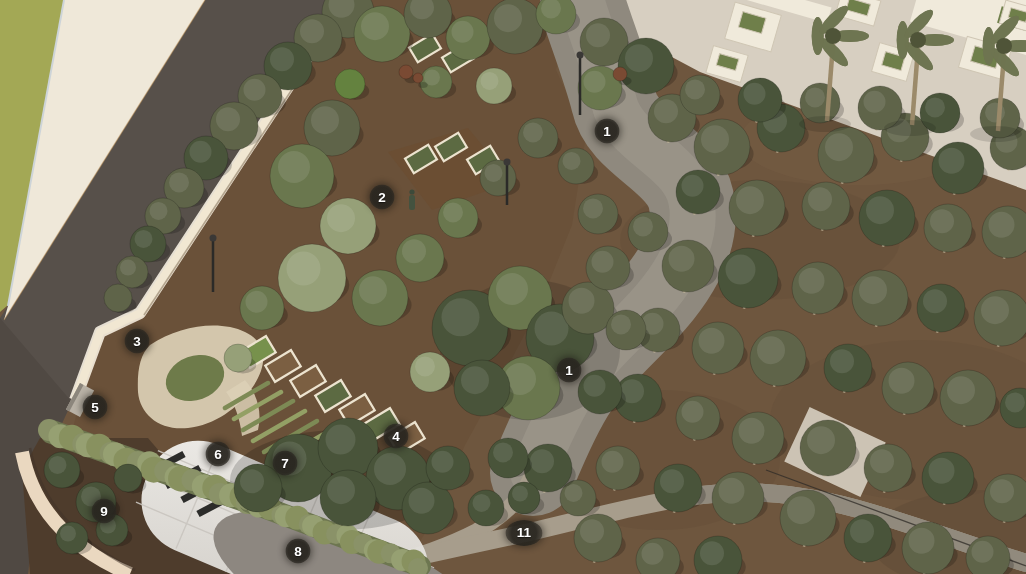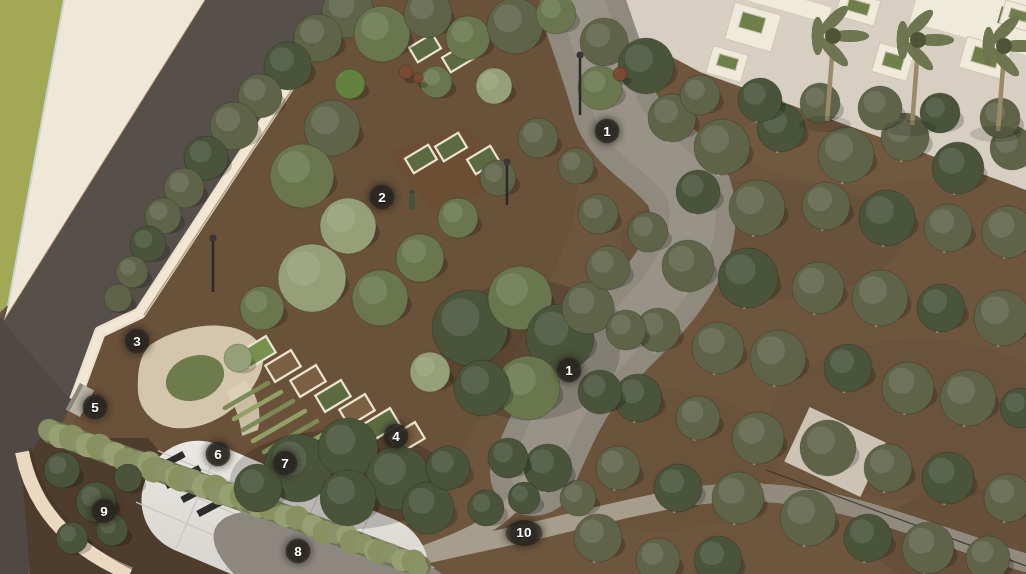--- a/index.html
+++ b/index.html
@@ -692,16 +692,16 @@
 <div id="markers-layer">
       <div class="marker" title="1" style="left: 607px; top: 131px; background: radial-gradient(circle, rgba(40, 37, 31, 0.94) 55%, rgba(40, 37, 31, 0.55) 100%); color: rgb(255, 255, 255);">1</div>
       <div class="marker" title="2" style="left: 382px; top: 197px; background: radial-gradient(circle, rgba(40, 37, 31, 0.94) 55%, rgba(40, 37, 31, 0.55) 100%); color: rgb(255, 255, 255);">2</div>
       <div class="marker" title="3" style="left: 137px; top: 341px; background: radial-gradient(circle, rgba(40, 37, 31, 0.94) 55%, rgba(40, 37, 31, 0.55) 100%); color: rgb(255, 255, 255);">3</div>
       <div class="marker" title="1" style="left: 569px; top: 370px; background: radial-gradient(circle, rgba(40, 37, 31, 0.94) 55%, rgba(40, 37, 31, 0.55) 100%); color: rgb(255, 255, 255);">1</div>
       <div class="marker" title="5" style="left: 95px; top: 407px; background: radial-gradient(circle, rgba(40, 37, 31, 0.94) 55%, rgba(40, 37, 31, 0.55) 100%); color: rgb(255, 255, 255);">5</div>
       <div class="marker" title="4" style="left: 396px; top: 436px; background: radial-gradient(circle, rgba(40, 37, 31, 0.94) 55%, rgba(40, 37, 31, 0.55) 100%); color: rgb(255, 255, 255);">4</div>
       <div class="marker" title="6" style="left: 218px; top: 454px; background: radial-gradient(circle, rgba(40, 37, 31, 0.94) 55%, rgba(40, 37, 31, 0.55) 100%); color: rgb(255, 255, 255);">6</div>
       <div class="marker" title="7" style="left: 285px; top: 463px; background: radial-gradient(circle, rgba(40, 37, 31, 0.94) 55%, rgba(40, 37, 31, 0.55) 100%); color: rgb(255, 255, 255);">7</div>
       <div class="marker" title="9" style="left: 104px; top: 511px; background: radial-gradient(circle, rgba(40, 37, 31, 0.94) 55%, rgba(40, 37, 31, 0.55) 100%); color: rgb(255, 255, 255);">9</div>
-      <div class="marker wide" title="10" style="left: 524px; top: 533px; background: radial-gradient(circle, rgba(40, 37, 31, 0.94) 55%, rgba(40, 37, 31, 0.55) 100%); color: rgb(255, 255, 255);">10</div>
+      <div class="marker wide" title="10" style="left: 524px; top: 533px; background: radial-gradient(circle, rgba(40, 37, 31, 0.94) 55%, rgba(40, 37, 31, 0.55) 100%); color: rgb(255, 255, 255);">11</div>
       <div class="marker" title="8" style="left: 298px; top: 551px; background: radial-gradient(circle, rgba(40, 37, 31, 0.94) 55%, rgba(40, 37, 31, 0.55) 100%); color: rgb(255, 255, 255);">8</div>
     </div>
 </div>
 
 </body></html>

